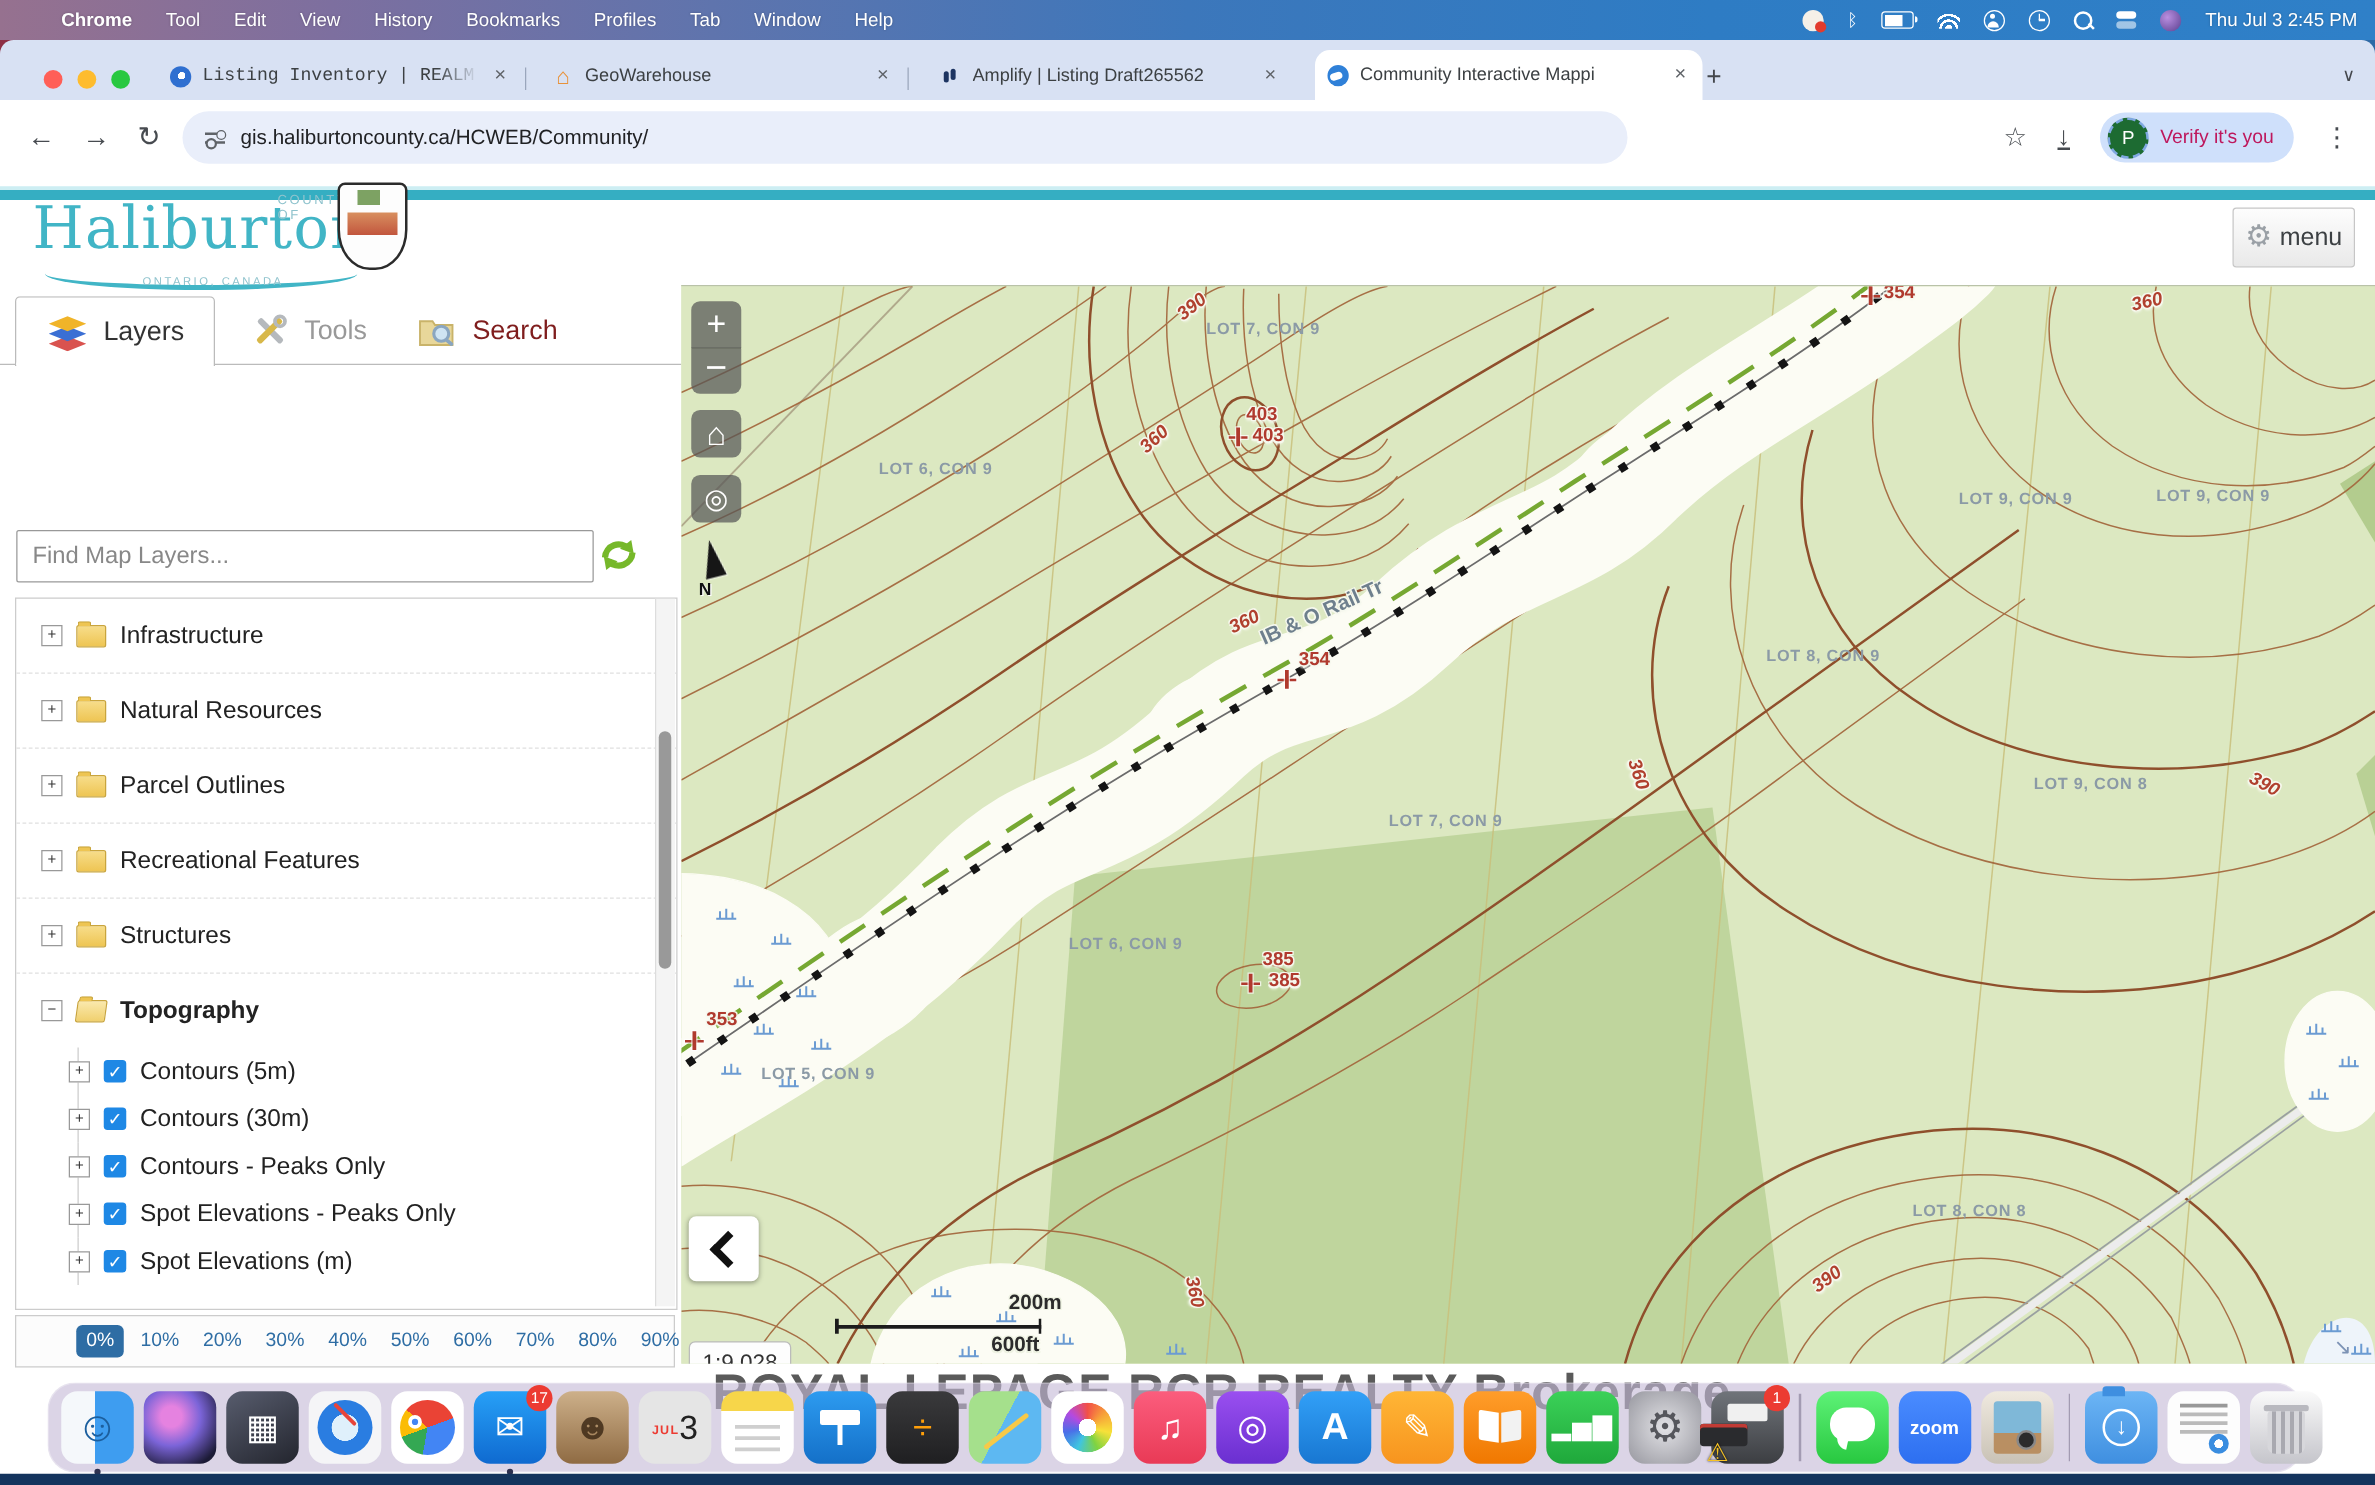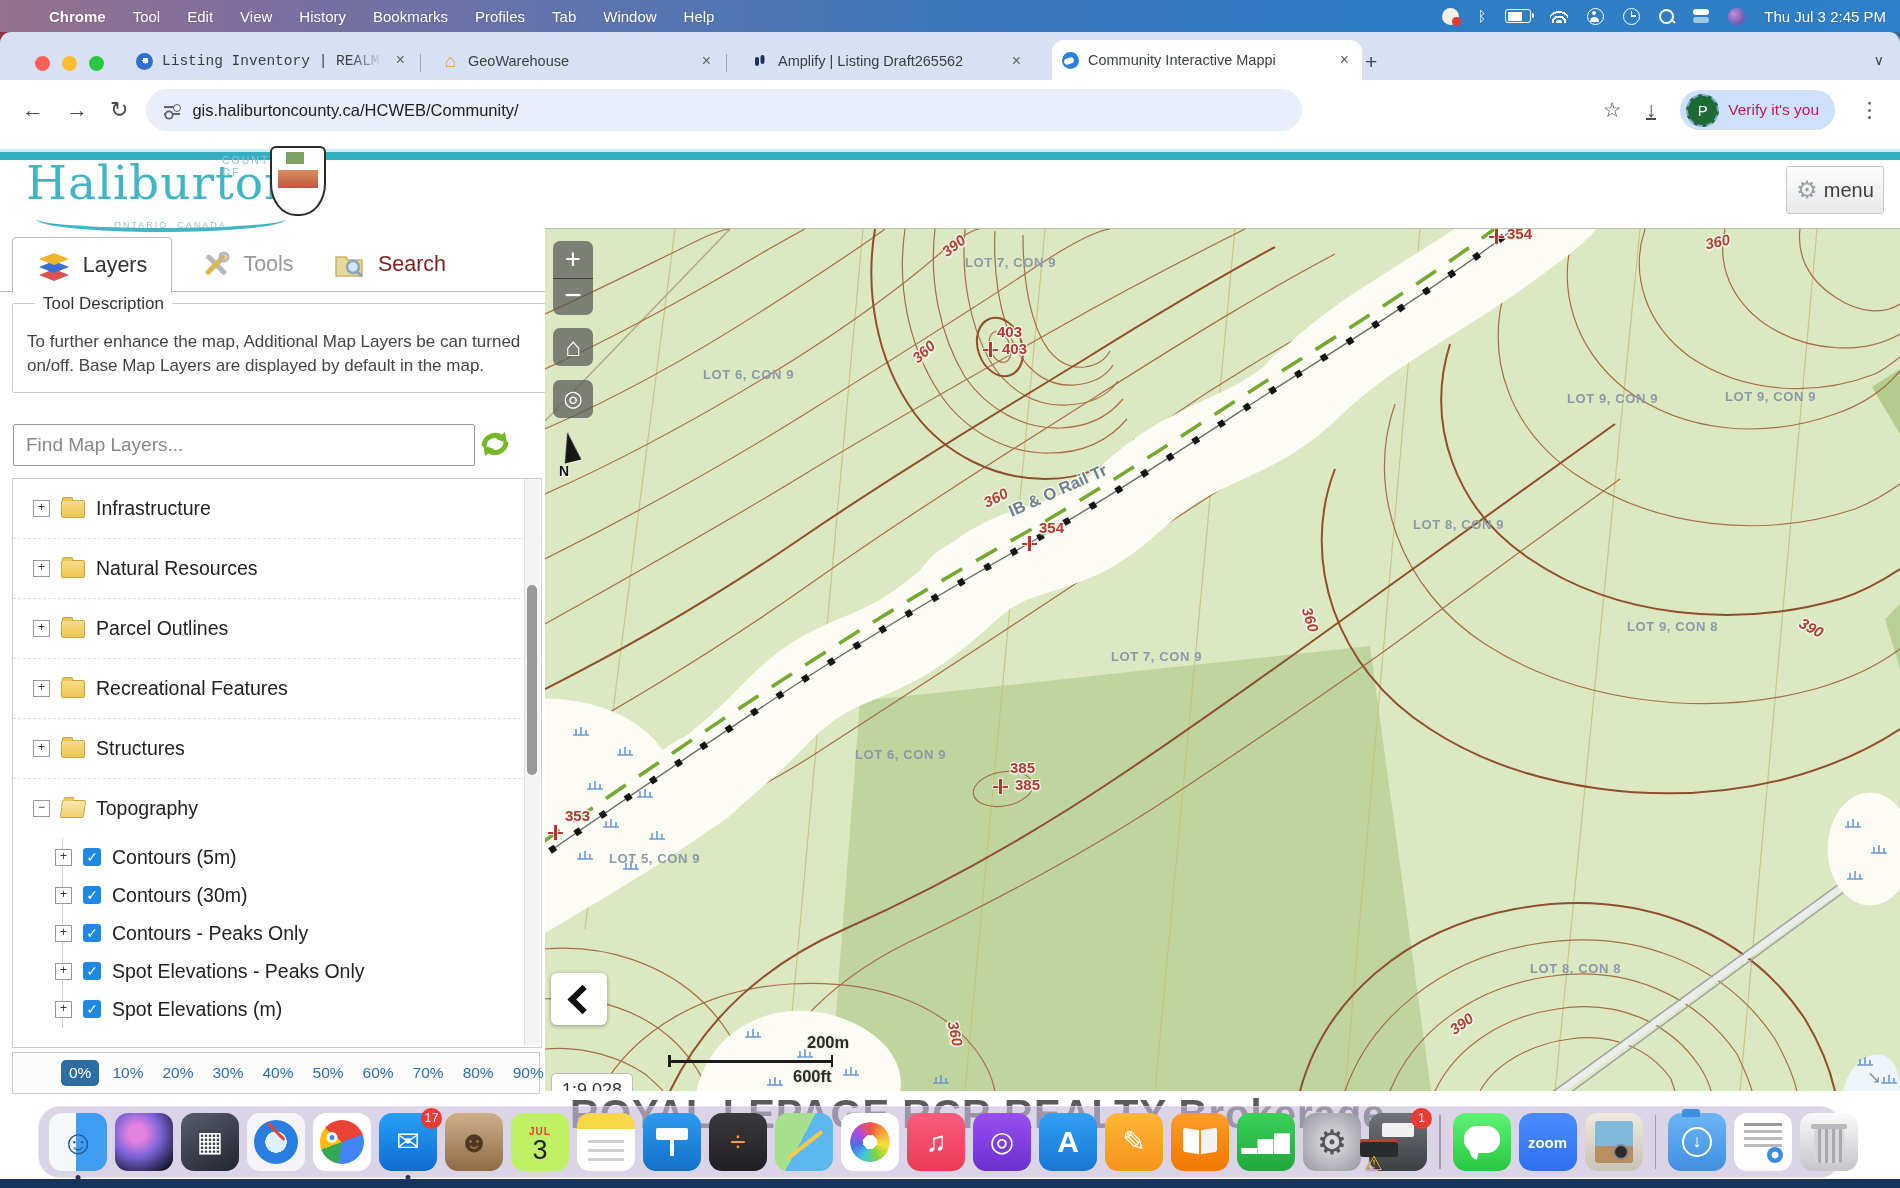--- a/index.html
+++ b/index.html
@@ -101,21 +101,21 @@
   #tree{position:absolute;left:12px;top:478px;width:528px;height:568px;border:1px solid #ccc;overflow:hidden;background:#fff;}
   .trow{height:59px;display:flex;align-items:center;gap:11px;padding-left:20px;border-top:1px dashed #e0e0e0;font-size:19.5px;color:#222;cursor:pointer;}
   .trow:first-child{border-top:none;}
   .crow{height:38px;display:flex;align-items:center;gap:11px;margin-left:42px;font-size:19.5px;color:#222;cursor:pointer;
     background:linear-gradient(90deg,#ccc 0 1px,transparent 1px) repeat-y;background-size:1px 4px;background-position:7px 0;}
   .exp{width:15px;height:15px;border:1px solid #999;background:#fff;font-size:12px;line-height:13px;text-align:center;color:#333;flex:0 0 auto;}
   .fold{width:22px;height:16px;background:linear-gradient(180deg,#f7dd8a,#eec553);border:1px solid #c9a53d;border-radius:2px;position:relative;flex:0 0 auto;}
   .fold::before{content:"";position:absolute;left:0;top:-4px;width:9px;height:3px;background:#eec553;border:1px solid #c9a53d;border-bottom:none;border-radius:2px 2px 0 0;}
   .fold.open{transform:skewX(-8deg);background:linear-gradient(180deg,#fae9ae,#f0d06e);}
   .cb{width:18px;height:18px;background:#1e88e5;border-radius:3px;color:#fff;font-size:14px;line-height:18px;text-align:center;flex:0 0 auto;}
-  .bold{font-weight:normal;}
+  .bold{font-weight:bold;}
   #scrollbar{position:absolute;left:524px;top:479px;width:15px;height:566px;background:#f4f4f4;border-left:1px solid #ddd;}
   #scrollthumb{position:absolute;left:2px;top:106px;width:10px;height:190px;background:#999;border-radius:5px;cursor:pointer;}
   #opacity{position:absolute;left:12px;top:1052px;width:528px;height:42px;border:1px solid #ccc;background:#fcfcfc;display:flex;align-items:center;gap:7px;padding-left:48px;box-sizing:border-box;}
   .pct{font-size:15.5px;color:#2e6da4;padding:4px 6px;cursor:pointer;}
   .pct.sel{background:#2e6da4;color:#fff;border-radius:5px;padding:4px 8px;}
   
   #map{position:absolute;left:545px;top:228px;width:1355px;height:862px;background:#dce8c1;overflow:hidden;border-top:1px solid #b9c2a8;cursor:grab;}
   #map svg{position:absolute;left:0;top:0;}
   .maplabel{position:absolute;white-space:nowrap;font-weight:bold;
     text-shadow:-1px -1px 0 #f6f8ee,1px -1px 0 #f6f8ee,-1px 1px 0 #f6f8ee,1px 1px 0 #f6f8ee,0 2px 2px #f6f8ee;}
@@ -157,21 +157,21 @@
   .dk-launchpad{background:linear-gradient(150deg,#585d6e,#23252e);}
   .dk-safari{background:#f5f5f7;}
   .dk-safari::before{content:"";position:absolute;inset:7px;border-radius:50%;background:radial-gradient(circle,#dff0fb 0 34%,#2a7de1 35%);}
   .dk-safari::after{content:"";position:absolute;left:17px;top:17px;width:24px;height:3px;background:#e8443a;transform:rotate(45deg);border-radius:2px;}
   .dk-chrome{background:#fff;}
   .dk-chrome::before{content:"";position:absolute;inset:7px;border-radius:50%;background:conic-gradient(from -50deg,#ea4335 0 120deg,#4285f4 120deg 240deg,#34a853 240deg 300deg,#fbbc05 300deg);}
   .dk-chrome::after{content:"";position:absolute;inset:19px;border-radius:50%;background:#4285f4;border:3px solid #fff;}
   .dk-mail{background:linear-gradient(180deg,#27a0f7,#0f6ad0);}
   .dk-contacts{background:linear-gradient(180deg,#cdb08a,#8f6b43);}
   .dk-contacts .g{color:rgba(62,42,22,.85);font-size:30px;}
-  .dk-calendar{background:#bef264;flex-direction:column;}
+  .dk-calendar{background:#e5e5e5;}
   .dk-calendar .mon{font-size:10px;color:#ec3b32;font-weight:bold;letter-spacing:1px;margin-top:5px;}
   .dk-calendar .day{font-size:27px;color:#222;line-height:26px;}
   .dk-notes{background:linear-gradient(180deg,#f7d64a 0 27%,#fff 27%);}
   .dk-notes::after{content:"";position:absolute;left:11px;top:27px;width:36px;height:2.5px;background:#cfcfcf;box-shadow:0 9px 0 #cfcfcf,0 18px 0 #cfcfcf;}
   .dk-keynote{background:linear-gradient(180deg,#2d9bf0,#1470c8);}
   .dk-keynote::before{content:"";position:absolute;left:13px;top:15px;width:32px;height:12px;background:#fff;border-radius:2px;}
   .dk-keynote::after{content:"";position:absolute;left:27px;top:27px;width:4px;height:16px;background:#fff;box-shadow:-8px 10px 0 -5px #fff,8px 10px 0 -5px #fff;}
   .dk-calculator{background:linear-gradient(180deg,#3a3a3c,#1f1f21);}
   .dk-calculator .g{color:#ff9f0a;}
   .dk-maps{background:linear-gradient(118deg,#a5e08c 0 46%,#5db8f2 46%);}
@@ -330,24 +330,20 @@
   <div class="ptab" id="ptab-search">
     <svg width="32" height="28" viewBox="0 0 32 28">
       <path d="M2,6 L12,6 L14,9 L28,9 L28,25 L2,25 Z" fill="#e8d79a" stroke="#c9b369" stroke-width="1.5"></path>
       <circle cx="19" cy="16" r="6" fill="#cfe4f2" stroke="#8aa6c0" stroke-width="2.5"></circle>
       <rect x="23" y="20" width="7" height="3" rx="1.5" transform="rotate(40 24 21)" fill="#8aa6c0"></rect>
     </svg>
     <span>Search</span>
   </div>
   <div id="ptabmask"></div>
 
-  <div id="tooldesc">
-    <span class="legend">Tool Description</span>
-    <div class="body">To further enhance the map, Additional Map Layers be can turned on/off. Base Map Layers are displayed by default in the map.</div>
-  </div>
 
   <input id="findbox" type="text" placeholder="Find Map Layers..." style="">
   <span id="refresh">
     <svg width="34" height="32" viewBox="0 0 34 32">
       <path d="M6,18 a11,11 0 0 1 19,-7" fill="none" stroke="#76b82a" stroke-width="5"></path>
       <polygon points="27,4 29,15 18,11" fill="#76b82a"></polygon>
       <path d="M28,14 a11,11 0 0 1 -19,7" fill="none" stroke="#76b82a" stroke-width="5"></path>
       <polygon points="7,28 5,17 16,21" fill="#76b82a"></polygon>
     </svg>
   </span>

